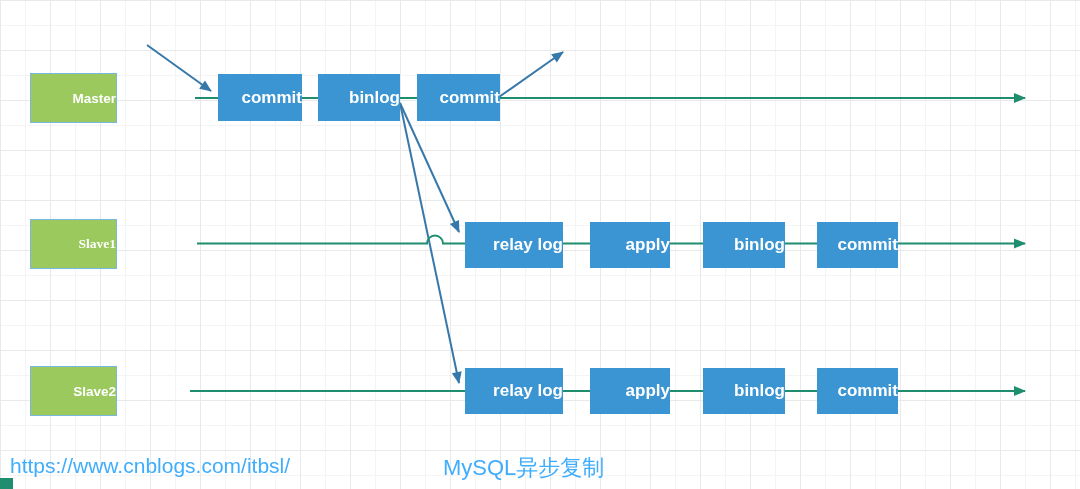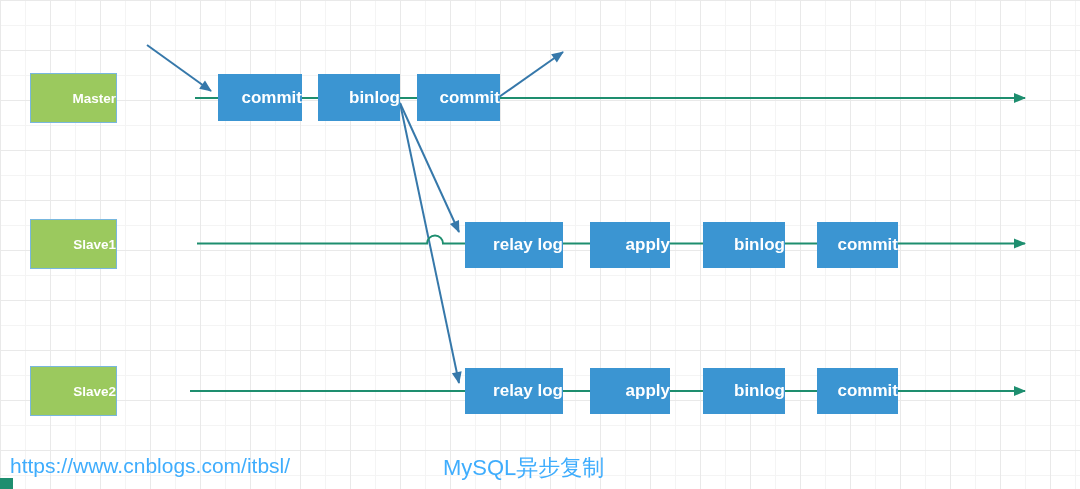--- a/index.html
+++ b/index.html
@@ -74,21 +74,21 @@
     <path class="ln-blue" d="M400,103 L459,383" marker-end="url(#ahBlue)"></path>
 
     <path class="ln-green" d="M195,98 H1025" marker-end="url(#ahGreen)"></path>
     <path class="ln-green" d="M197,243.5 H427 A8,8 0 0 1 443,243.5 H1025" marker-end="url(#ahGreen)"></path>
     <path class="ln-green" d="M190,391 H1025" marker-end="url(#ahGreen)"></path>
   </svg>
 
   <div class="box lane" style="top:73px;">
     <span>Master</span>
   </div>
-  <div class="box lane" style="top:219px;">
+  <div class="box lane" style="top:219px;font-family:Liberation Serif, serif;">
     <span>Slave1</span>
   </div>
   <div class="box lane" style="top:366px;padding-left:44px;">
     <span>Slave2</span>
   </div>
 
   <div class="box step row-master" style="left:218px;width:84px;">
     <span>commit</span>
   </div>
   <div class="box step row-master" style="left:318px;width:82px;">

